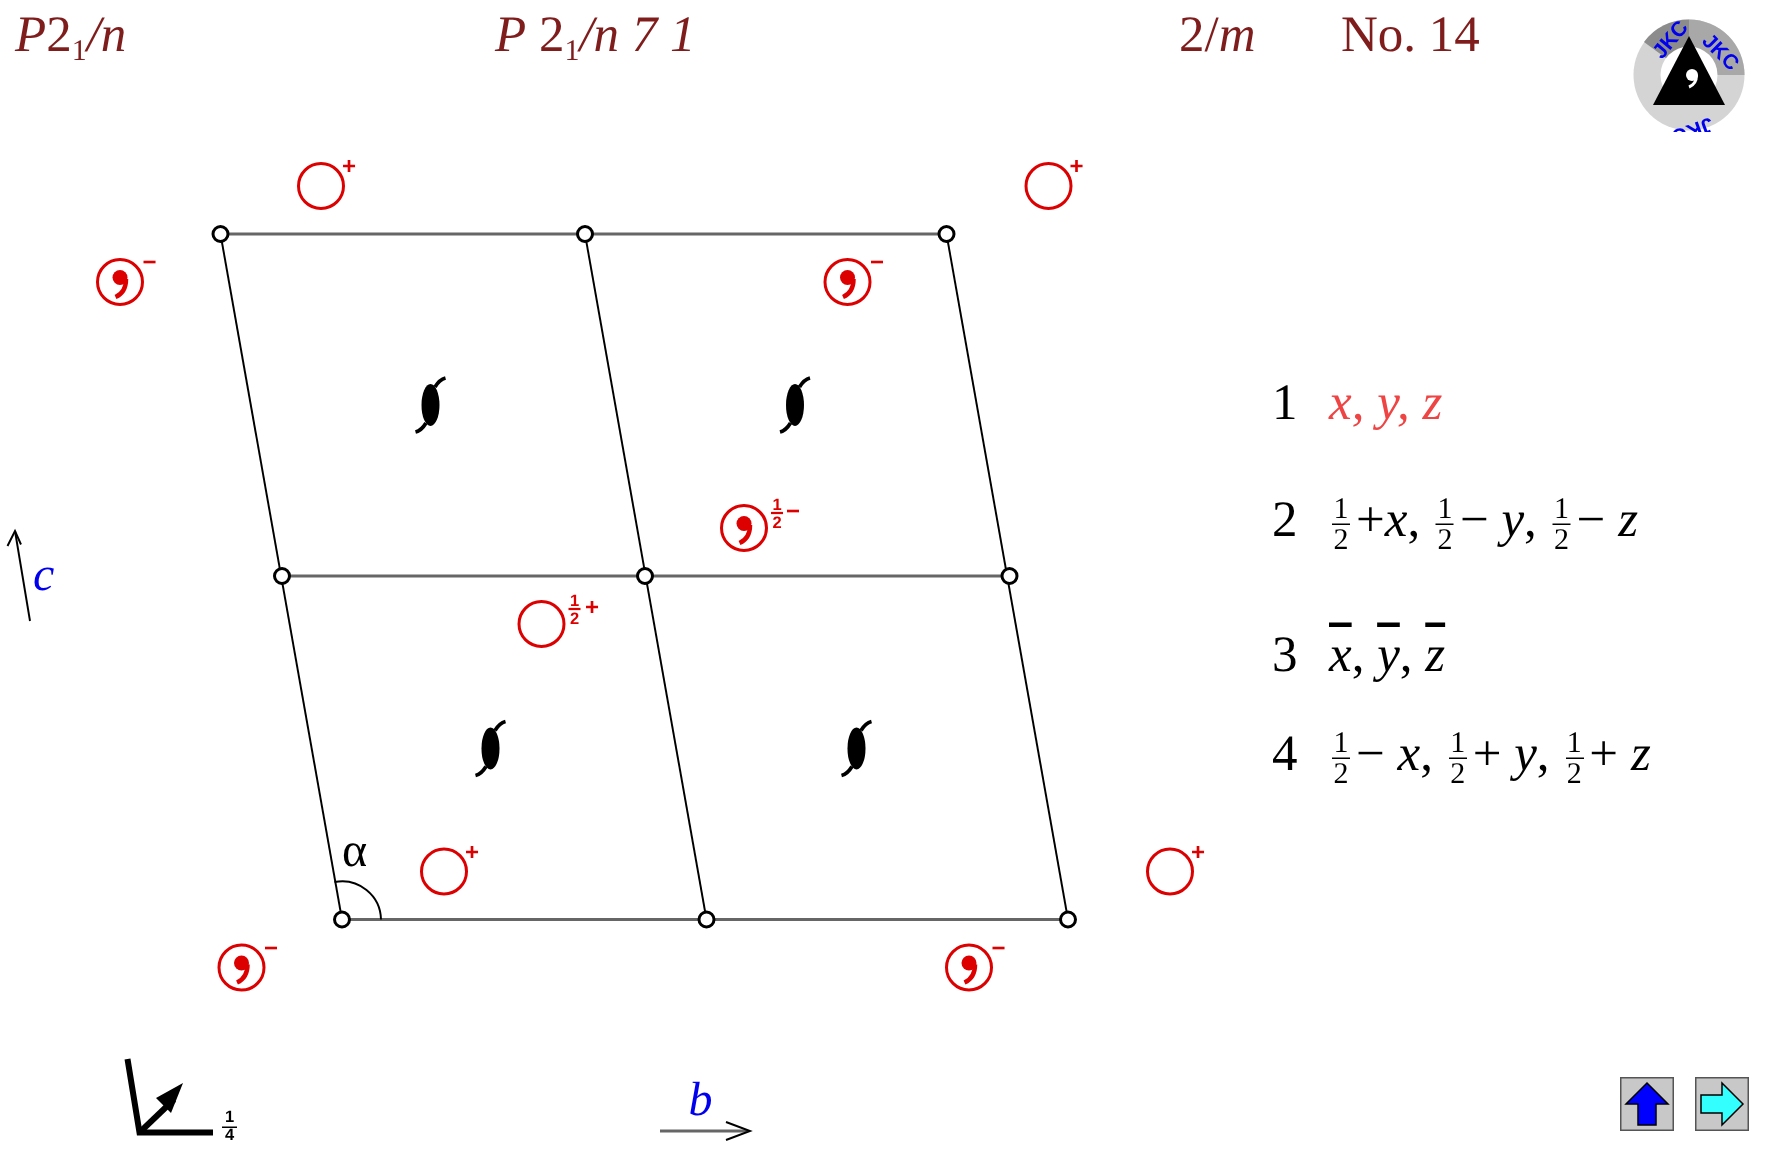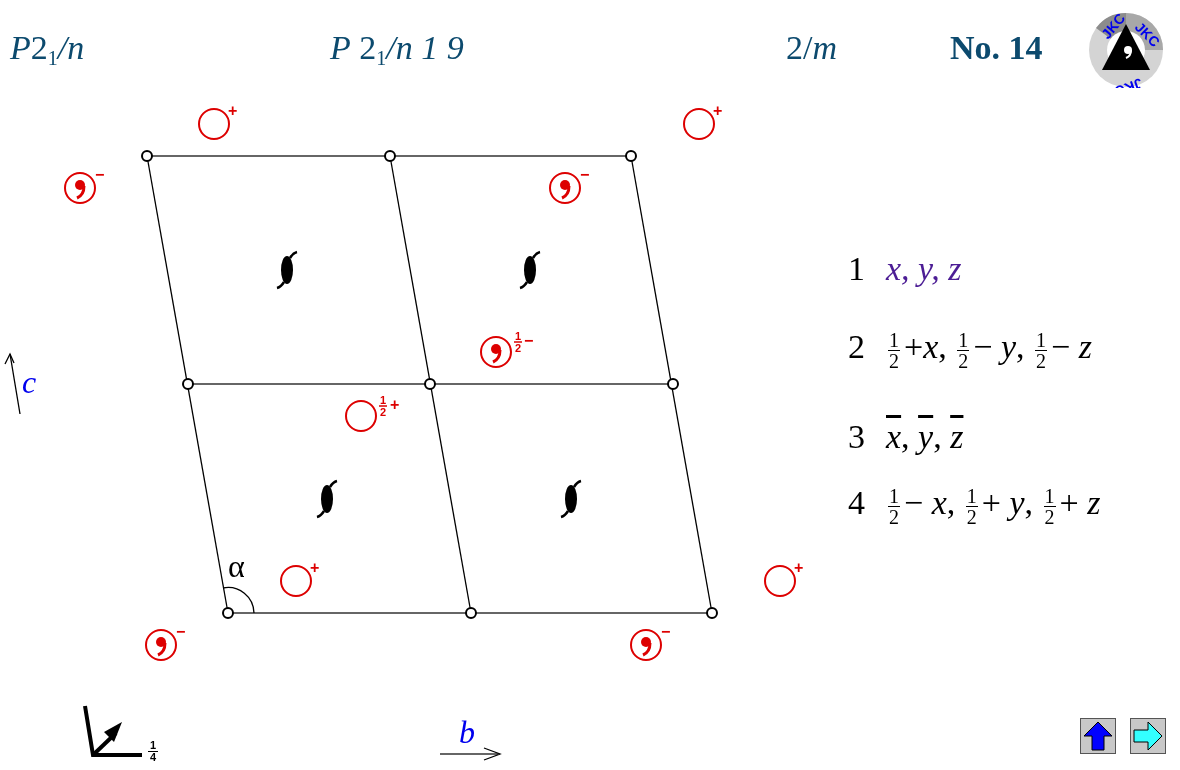--- a/index.html
+++ b/index.html
@@ -1,46 +1,46 @@
 <!DOCTYPE html>
 <html><head>
 <meta charset="utf-8">
 <style>
   html, body { margin: 0; padding: 0; background: #ffffff; }
   body { width: 1180px; height: 770px; position: relative; overflow: hidden;
          font-family: "Liberation Serif", "DejaVu Serif", serif; }
-  .hdr { position: absolute; top: 2px; font-size: 34px; color: #0c4a6e; line-height: 44px; white-space: nowrap; margin-top: 24px; }
+  .hdr { position: absolute; top: 2px; font-size: 34px; color: #7f1d1d; line-height: 44px; white-space: nowrap; }
   .hdr i { font-style: italic; }
   .hdr sub { font-size: 20px; vertical-align: -6px; line-height: 0; }
   #diagram { position: absolute; left: 0; top: 0; }
   .ops { position: absolute; left: 848px; top: 244px; font-size: 34px; color: #000; }
   .op { position: absolute; left: 0; white-space: nowrap; height: 50px; line-height: 50px; }
   .op .num { display: inline-block; width: 38px; }
   .op .expr { font-style: italic; }
   .frac { display: inline-flex; flex-direction: column; align-items: center; vertical-align: middle;
           font-size: 20px; line-height: 20px; font-style: normal; margin: 0 4px 0 2px; }
   .frac .line { width: 12px; border-top: 1px solid #000; }
   .ovl { text-decoration: overline; }
-  .blue { color: #4c1d95; }
+  .blue { color: #ef4444; }
   .navbtn { position: absolute; top: 718px; width: 36px; height: 36px; background: #c8c8c8;
             border: 1px solid #555; box-sizing: border-box; cursor: pointer; }
 </style>
 </head>
 <body>
 
 <div class="hdr" style="left:10px;">
   <i>P</i><span>2</span><sub>1</sub><i>/n</i>
 </div>
 <div class="hdr" style="left:330px;">
-  <i>P</i>&nbsp;<span>2</span><sub>1</sub><i>/n 1 9</i>
+  <i>P</i>&nbsp;<span>2</span><sub>1</sub><i>/n 7 1</i>
 </div>
 <div class="hdr" style="left:786px;">
   <span>2/</span><i>m</i>
 </div>
-<div class="hdr" style="left:950px;font-weight:bold;">No. 14</div>
+<div class="hdr" style="left:894px;">No. 14</div>
 
 <svg style="position:absolute;left:1088px;top:12px" width="76" height="76" viewBox="0 0 76 76">
   <circle cx="38" cy="38" r="37" fill="#d4d4d4"></circle>
   <path d="M38 38 L38 1 A37 37 0 0 1 75 38 Z" fill="#a8a8a8"></path>
   <path d="M38 38 L38 1 A37 37 0 0 0 8 16 Z" fill="#8c8c8c"></path>
   <circle cx="38" cy="38" r="19" fill="#ffffff"></circle>
   <polygon points="38,12 14,58 62,58" fill="#000"></polygon>
   <polygon points="38,20 20,54 56,54" fill="#ffffff" opacity="0"></polygon>
   <line x1="38" y1="12" x2="38" y2="12" stroke="#000"></line>
   <circle cx="40" cy="38" r="4" fill="#fff"></circle>

